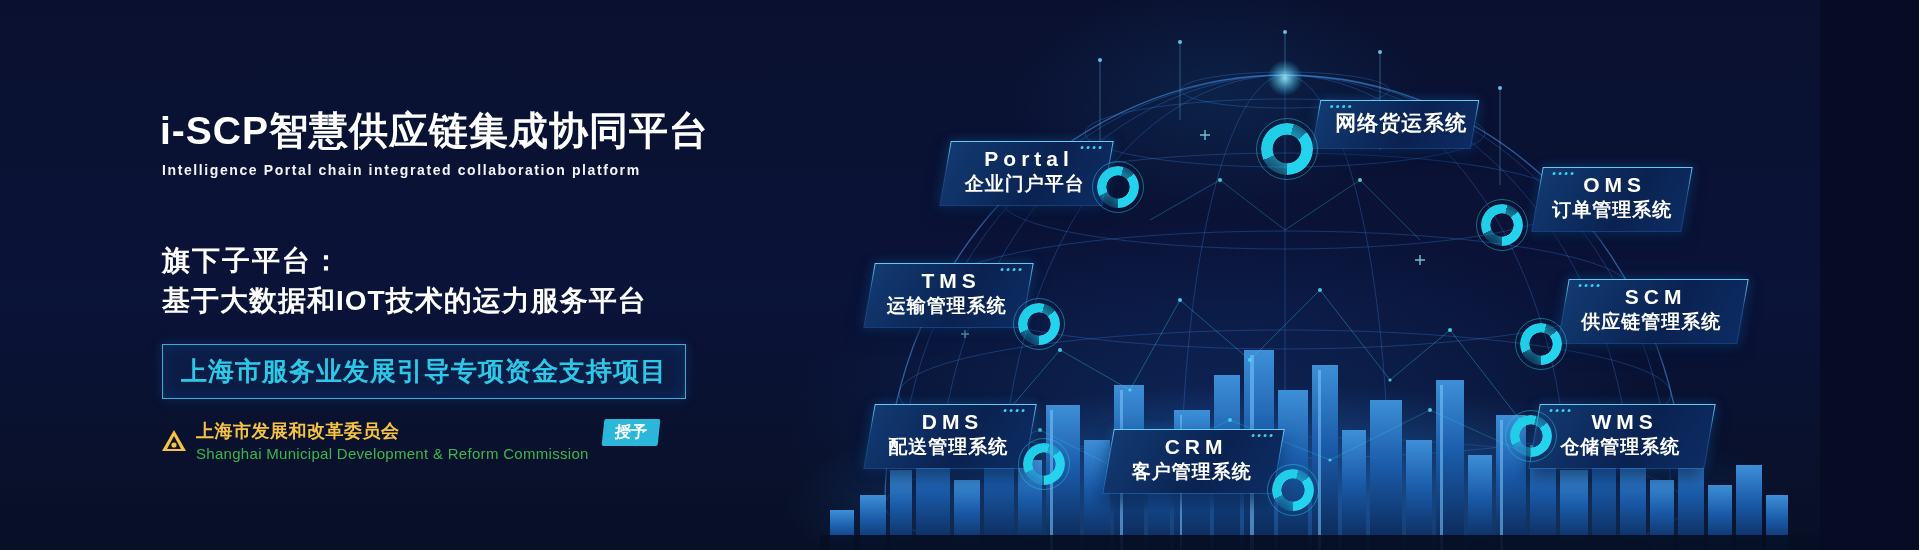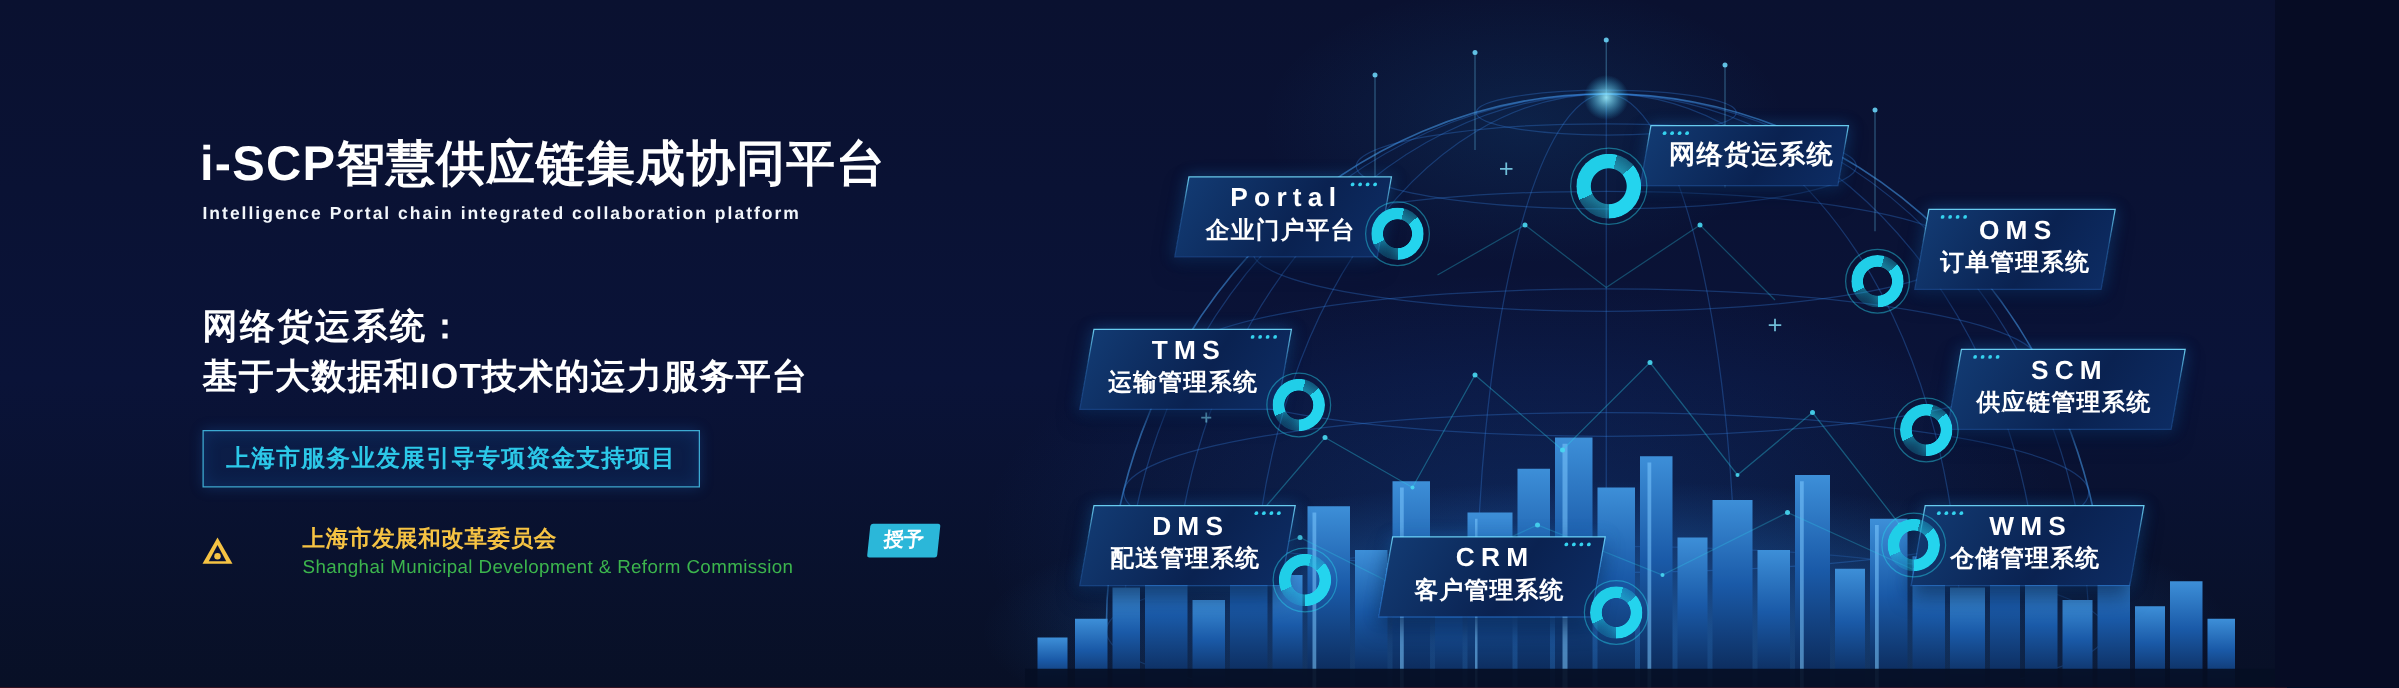--- a/index.html
+++ b/index.html
@@ -19,25 +19,25 @@
 
   
   .left { position:absolute; left:160px; top:104px; width:640px; z-index:5; }
   .title { position:absolute; top:0; left:0; color:#ffffff; font-size:39px; font-weight:bold; letter-spacing:1px; white-space:nowrap; }
   .subtitle { position:absolute; top:58px; left:2px; color:#f2f6fb; font-size:14px; font-weight:bold; letter-spacing:1.6px; white-space:nowrap; }
   .sub-heading { position:absolute; top:138px; left:2px; color:#ffffff; font-size:28px; font-weight:bold; letter-spacing:2px; }
   .sub-name { position:absolute; top:178px; left:2px; color:#ffffff; font-size:28px; font-weight:bold; letter-spacing:1px; white-space:nowrap;text-align:right; }
   .fund-box {
     position:absolute; top:240px; left:2px; display:inline-block;
     border:1px solid rgba(70,195,235,.85); background:rgba(16,44,96,.45);
-    color:#2cc8e8; font-size:19px; font-weight:bold; letter-spacing:1px;
+    color:#2cc8e8; font-size:26px; font-weight:bold; letter-spacing:1px;
     padding:9px 18px; white-space:nowrap;
     box-shadow:0 0 10px rgba(30,120,220,.25), inset 0 0 14px rgba(30,120,220,.18);
   }
-  .commission { position:absolute; top:315px; left:0; display:flex; align-items:center;gap:46px; }
+  .commission { position:absolute; top:315px; left:0; display:flex; align-items:center; }
   .commission-logo { width:28px; height:28px; margin-right:8px; flex:0 0 auto; }
   .commission-text { display:flex; flex-direction:column; }
   .commission-name { color:#f6c343; font-size:18px; font-weight:bold; letter-spacing:.5px; white-space:nowrap; }
   .commission-en { color:#3cb54d; font-size:15px; letter-spacing:.3px; margin-top:2px; white-space:nowrap; }
   .award-badge {
     margin-left:14px; align-self:flex-start;
     background:#2bb7d9; color:#ffffff; font-size:16px; font-weight:bold;
     padding:3px 12px; border-radius:2px; transform:skewX(-6deg); white-space:nowrap;
   }
 
@@ -220,21 +220,21 @@
     <g stroke="#8ae8ff" stroke-width="1.4" opacity="0.8">
       <path d="M 1205,130 v10 M 1200,135 h10"></path>
       <path d="M 1420,255 v10 M 1415,260 h10"></path>
       <path d="M 965,330 v8 M 961,334 h8"></path>
     </g>
   </svg>
 
   <div class="left">
     <div class="title">i-SCP智慧供应链集成协同平台</div>
     <div class="subtitle">Intelligence Portal chain integrated collaboration platform</div>
-    <div class="sub-heading">网络货运系统：</div>
+    <div class="sub-heading">旗下子平台：</div>
     <div class="sub-name">基于大数据和IOT技术的运力服务平台</div>
     <div class="fund-box">上海市服务业发展引导专项资金支持项目</div>
     <div class="commission">
       <svg class="commission-logo" viewBox="0 0 28 28">
         <polygon points="14,3 26,24 2,24" fill="#f6c343"></polygon>
         <polygon points="14,9 21,22 7,22" fill="#0a1236"></polygon>
         <circle cx="14" cy="18" r="2.6" fill="#f6c343"></circle>
       </svg>
       <div class="commission-text">
         <span class="commission-name">上海市发展和改革委员会</span>

